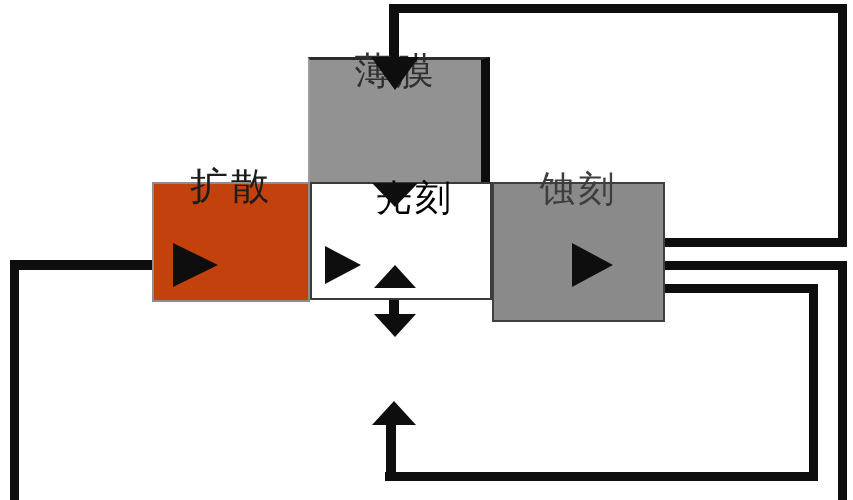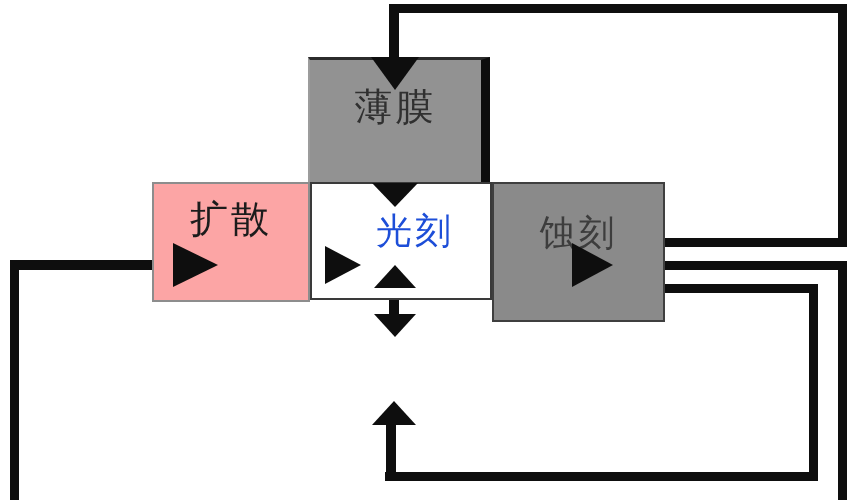--- a/index.html
+++ b/index.html
@@ -12,50 +12,50 @@
     position: relative;
     width: 853px;
     height: 500px;
     background: #ffffff;
     overflow: hidden;
   }
   .box {
     position: absolute;
     box-sizing: border-box;
     display: flex;
-    align-items: center;
+    align-items: flex-start;
     justify-content: center;
   }
   .box .label {
     letter-spacing: 3px;
     white-space: nowrap;
   }
   
   #node-thin-film {
     left: 308px; top: 57px; width: 182px; height: 126px;
     background: #929292;
     border-top: 3px solid #2b2b2b;
     border-left: 2px solid #9c9c9c;
     border-right: 9px solid #0d0d0d;
   }
   #node-thin-film .label { font-size: 38px; color: #303030; transform: translateY(-14px); }
 
   #node-diffusion {
     left: 152px; top: 182px; width: 158px; height: 120px;
-    background: #fca5a5;
+    background: #c2410c;
     border: 2px solid #8d8d8d;
   }
   #node-diffusion .label { font-size: 38px; color: #1c1c1c; transform: translateY(-23px); }
 
   #node-litho {
     left: 310px; top: 182px; width: 182px; height: 118px;
     background: #ffffff;
     border: 2px solid #3a3a3a;
   }
-  #node-litho .label { font-size: 36px; color: #1d4ed8; transform: translateY(-10px); margin-left: 28px; }
+  #node-litho .label { font-size: 36px; color: #000000; transform: translateY(-10px); margin-left: 28px; }
 
   #node-etch {
     left: 492px; top: 182px; width: 173px; height: 140px;
     background: #8a8a8a;
     border: 2px solid #3f3f3f;
   }
   #node-etch .label { font-size: 36px; color: #3d3d3d; transform: translateY(-19px); }
 
   #node-ion {
     left: 309px; top: 302px; width: 183px; height: 133px;

